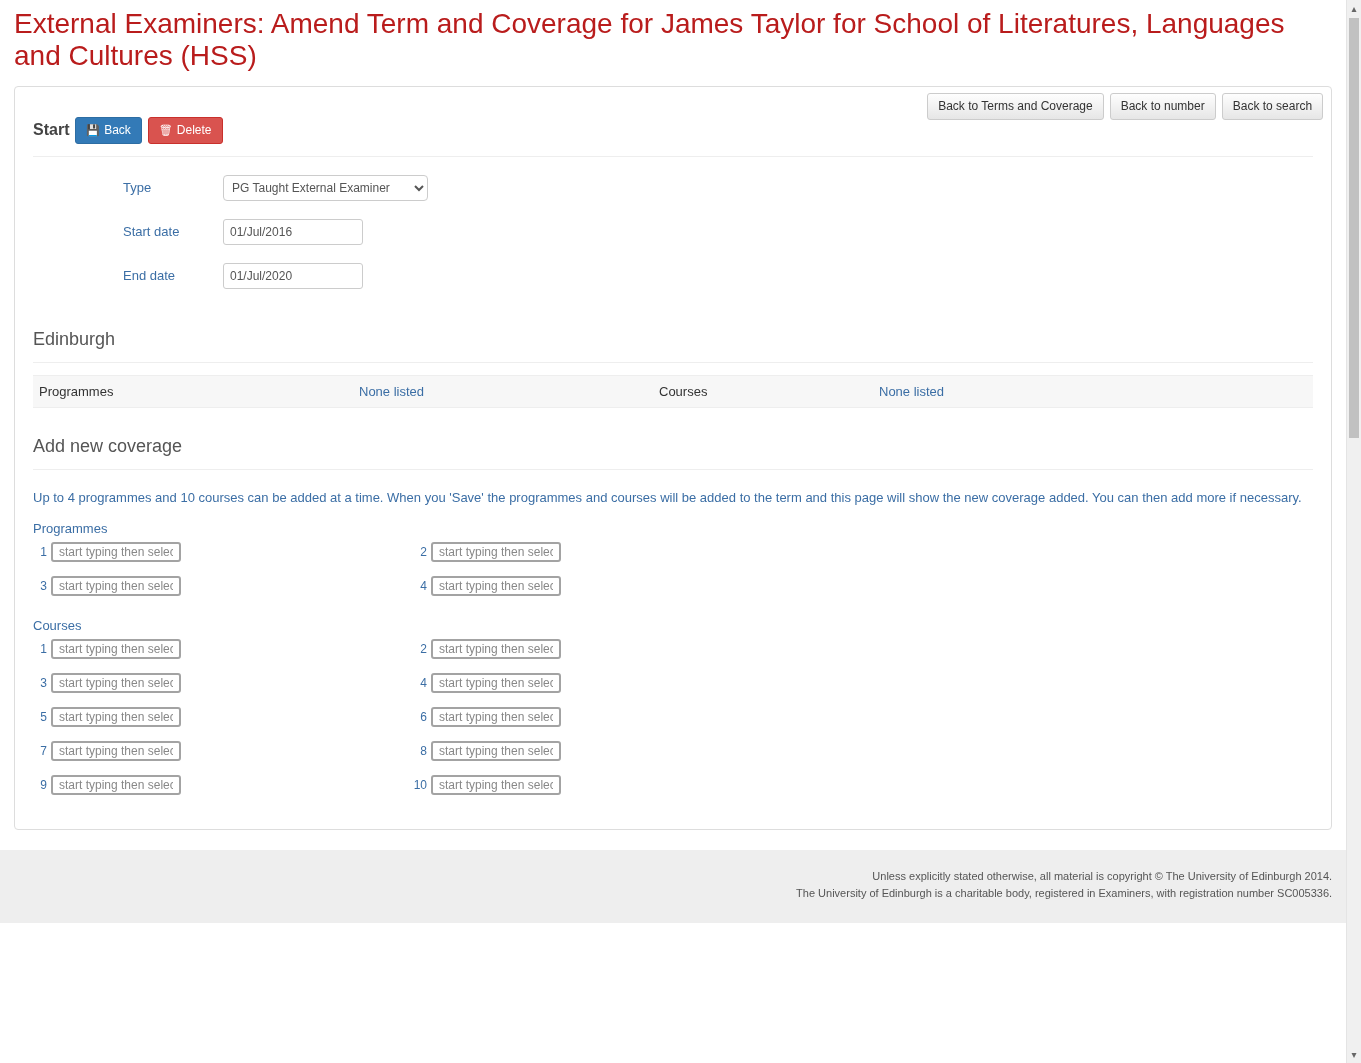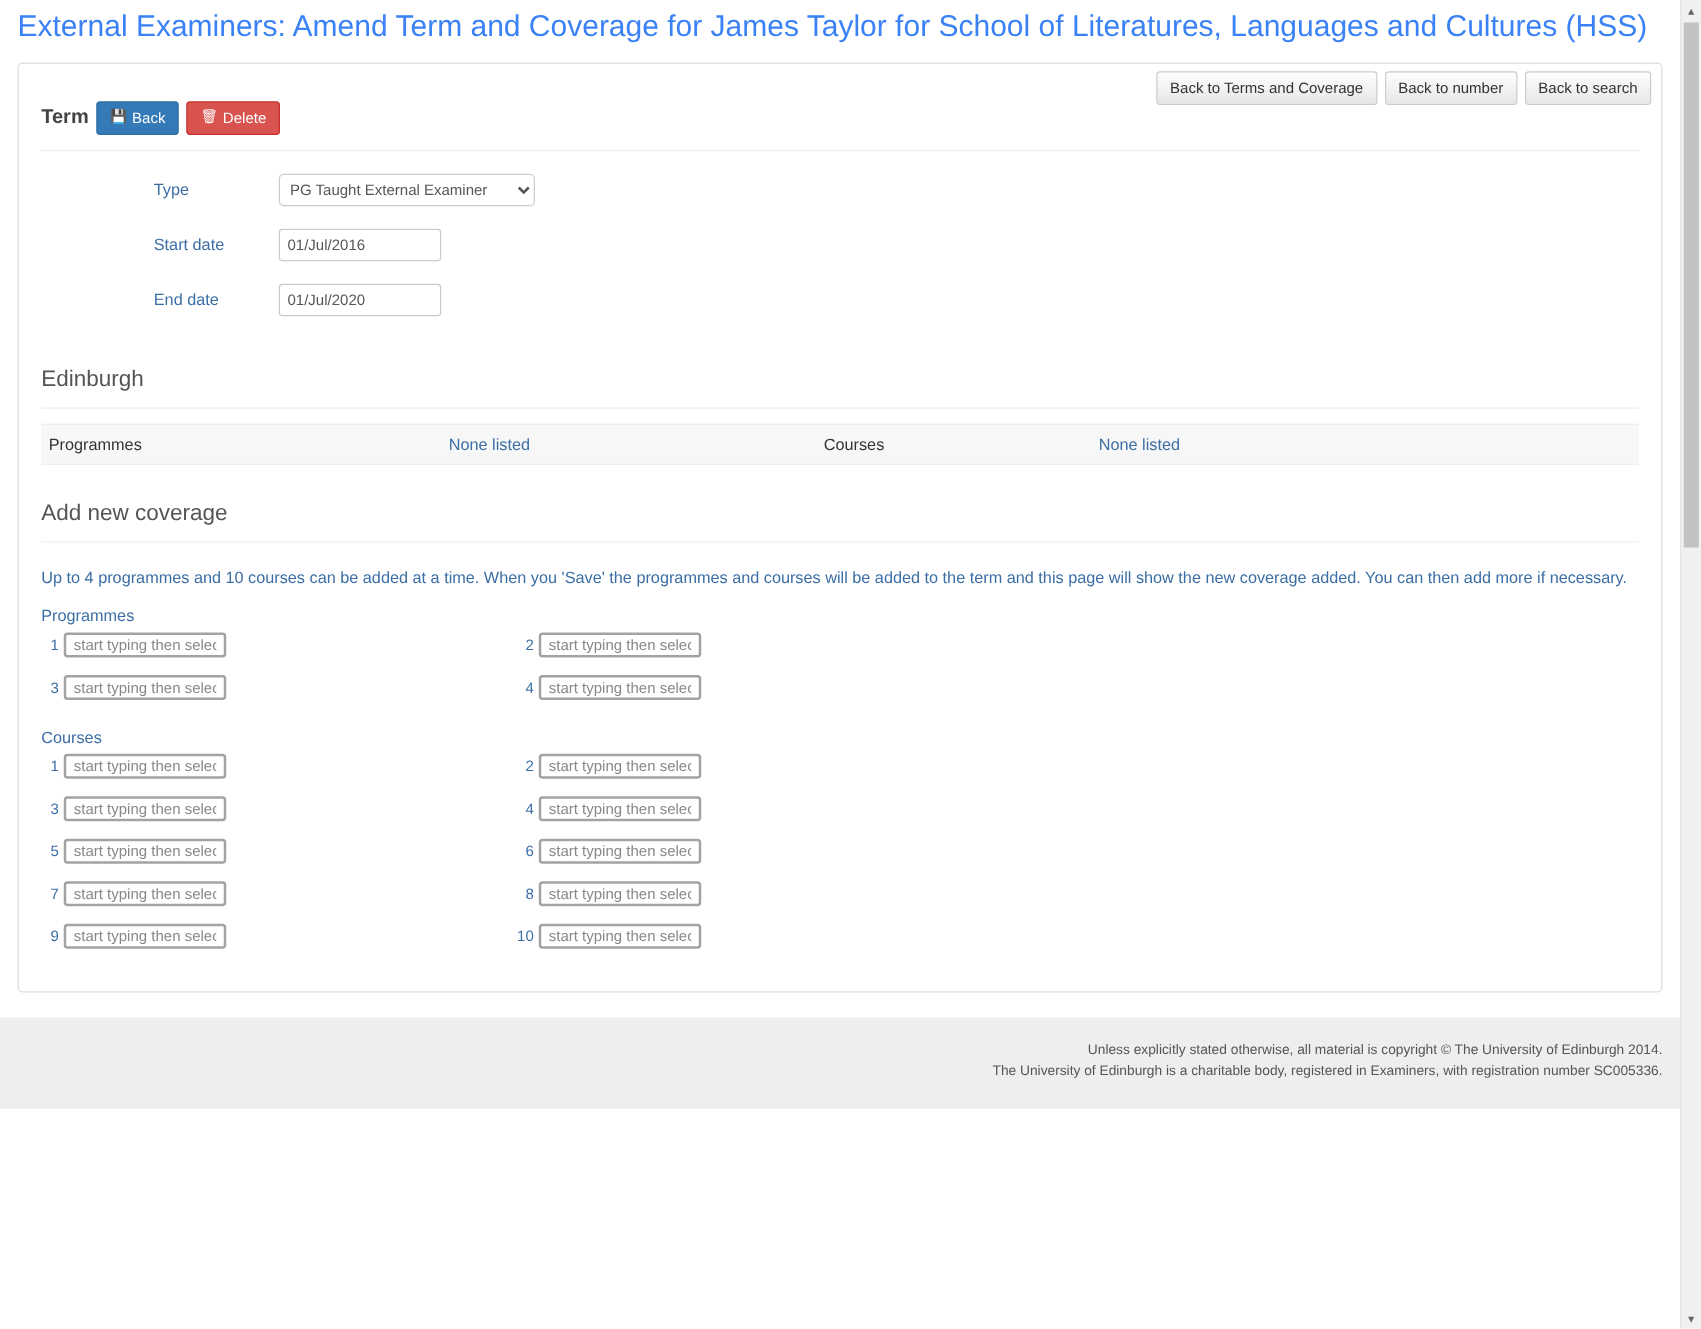--- a/index.html
+++ b/index.html
@@ -40,23 +40,23 @@
   .scrollbar .thumb {
     position: absolute;
     left: 2px; right: 2px;
     top: 18px;
     height: 420px;
     background: #c1c1c1;
     border-radius: 0;
   }
 
   h1.page-title {
-    font-size: 24px;
+    font-size: 28px;
     font-weight: 500;
-    color: #3b82f6;
+    color: #b91c1c;
     margin: 8px 14px 14px 14px;
     letter-spacing: 0px;
   }
 
   .panel {
     border: 1px solid #ddd;
     border-radius: 4px;
     margin: 0 14px 20px 14px;
     padding: 12px 18px 20px 18px;
     background: #fff;
@@ -130,21 +130,21 @@
     width: 205px;
     height: 26px;
     border: 1px solid #ccc;
     border-radius: 4px;
     background: #fff;
     font-size: 12px;
     padding: 2px 4px;
     color: #555;
   }
   input.date-input {
-    width: 130px;
+    width: 140px;
     height: 22px;
     border: 1px solid #ccc;
     border-radius: 3px;
     padding: 12px 6px;
     font-size: 12px;
     color: #555;
   }
 
   h2.coverage-h, h2.addnew-h {
     font-size: 18px;
@@ -228,21 +228,21 @@
 
   <div class="panel">
 
     <div class="top-buttons">
       <button class="btn">Back to Terms and Coverage</button>
       <button class="btn">Back to number</button>
       <button class="btn">Back to search</button>
     </div>
 
     <div class="section-row">
-      <h2>Term</h2>
+      <h2>Start</h2>
       <button class="btn btn-primary">
         <span class="glyph">💾</span>
         <span>Back</span>
       </button>
       <button class="btn btn-danger">
         <span class="glyph">🗑</span>
         <span>Delete</span>
       </button>
     </div>
 

